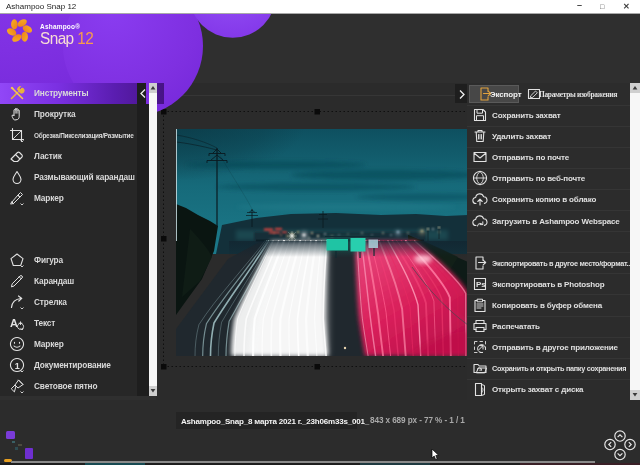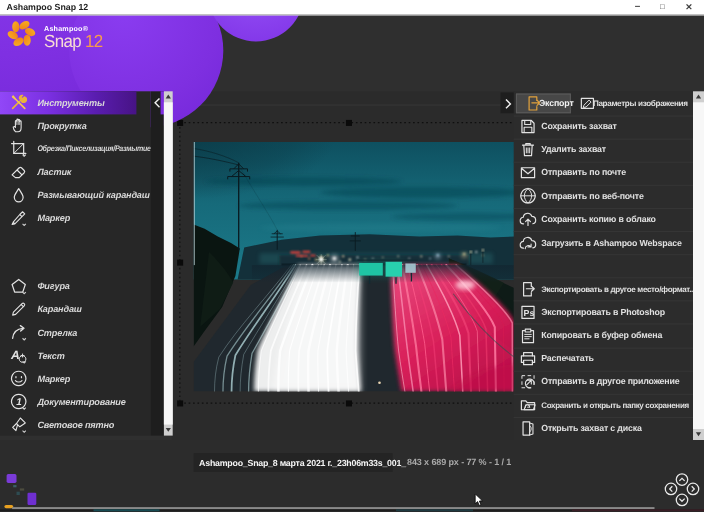--- a/index.html
+++ b/index.html
@@ -1,24 +1,24 @@
 <!DOCTYPE html>
 <html><head><meta charset="utf-8">
 <style>
   html,body{margin:0;padding:0;}
   body{width:640px;height:465px;overflow:hidden;background:#2f2f2f;
        font-family:"Liberation Sans",sans-serif;position:relative;}
   .abs{position:absolute;}
   #titlebar{left:0;top:0;width:640px;height:14px;background:#ffffff;z-index:30;border-bottom:1px solid #a9a9a9;box-sizing:border-box;}
-  #titlebar .t{position:absolute;left:6px;top:1.5px;font-size:8px;font-weight:bold;color:#1d1d1d;}
+  #titlebar .t{position:absolute;left:6px;top:1.5px;font-size:8px;font-weight:normal;color:#1d1d1d;}
   .winbtn{position:absolute;top:0px;color:#3c3c3c;font-size:9px;line-height:13px;font-weight:bold;}
   #workspace{left:156px;top:83px;width:312px;height:317px;background:#2b2b2b;z-index:5;}
   #wsline{left:157px;top:95px;width:310px;height:1px;background:#363636;z-index:6;}
   #sidebar{left:0;top:83px;width:137px;height:313px;background:#272727;z-index:20;}
-  .srow{position:absolute;left:0;width:124px;height:20.87px;font-style:italic;}
+  .srow{position:absolute;left:0;width:164px;height:20.87px;}
   .srow .lbl{position:absolute;left:34px;top:50%;transform:translateY(-50%);font-size:8.3px;font-weight:bold;color:#d9d9d9;letter-spacing:-0.15px;white-space:nowrap;}
   .srow .ico{position:absolute;left:9px;top:50%;transform:translateY(-50%);}
   #selrow{background:linear-gradient(90deg,#9147f7 0%,#7b30e2 35%,#5a1db0 70%,#471385 100%);}
   #collcol{left:137px;top:83px;width:12px;height:313px;background:#1e1e1e;z-index:20;}
   #pstrip{left:146px;top:83px;width:3.5px;height:21px;background:#7d2ee0;z-index:21;}
   .vsb{z-index:22;background:#cfcfcf;}
   #lsb{left:149px;top:83px;width:8px;height:313px;}
   #rsb{left:630px;top:83px;width:9.5px;height:317px;}
   .sbthumb{position:absolute;left:0;width:100%;background:#f7f7f7;}
   .sbarr{position:absolute;left:0;width:100%;height:10px;color:#2a2a2a;font-size:6px;text-align:center;line-height:10px;}
@@ -376,21 +376,21 @@
           <path d="M6.5,7.5 h7 M11.2,5.2 L13.7,7.5 L11.2,9.8" stroke="#e2a23c" stroke-width="1.1" fill="none" stroke-linecap="round" stroke-linejoin="round"></path>
         </svg>
       </span>
       <span class="lbl" style="left:23px;color:#f2f2f2;">Экспорт</span>
       <span class="ico" style="left:54px;">
         <svg class="ico" width="16" height="16" viewBox="0 0 16 16">
           <path d="M2.5,3.5 h11 v9 h-11 Z" stroke="#e2e2e2" stroke-width="1.1" fill="none" stroke-linecap="round" stroke-linejoin="round"></path>
           <path d="M5,9.5 l4.5,-4.5 1.8,1.8 L6.8,11.3 L4.6,11.7 Z" stroke="#e2e2e2" stroke-width="0.9" fill="#2c2c2c" stroke-linecap="round" stroke-linejoin="round"></path>
         </svg>
       </span>
-      <span class="lbl" style="left:72px;font-size:7.4px;letter-spacing:-0.3px;">Параметры изображения</span>
+      <span class="lbl" style="left:72px;font-size:7.4px;letter-spacing:-0.3px;font-family:Liberation Serif, serif;">Параметры изображения</span>
     </div>
     <div class="rrow" style="top:21.50px;">
       <svg class="ico" width="16" height="16" viewBox="0 0 16 16">
         <path d="M2.5,2.5 h8.5 l2.5,2.5 v8.5 h-11 Z" stroke="#e2e2e2" stroke-width="1.1" fill="none" stroke-linecap="round" stroke-linejoin="round"></path>
         <path d="M5,2.8 v3.4 h5.5 v-3.4 M4.5,13.2 v-4.5 h7 v4.5" stroke="#e2e2e2" stroke-width="1.0" fill="none" stroke-linecap="round" stroke-linejoin="round"></path>
       </svg>
       <span class="lbl" style="">Сохранить захват</span>
     </div>
     <div class="rsep" style="top:21.50px;"></div>
     <div class="rrow" style="top:42.61px;">

